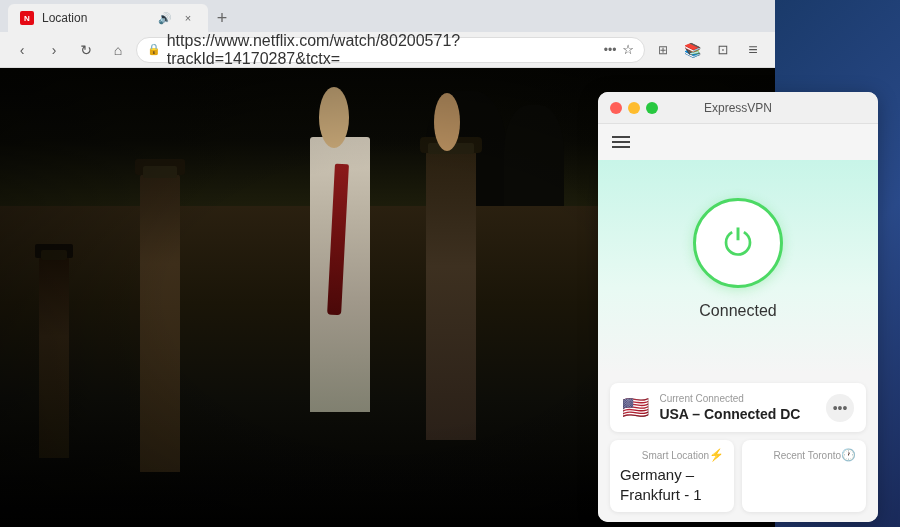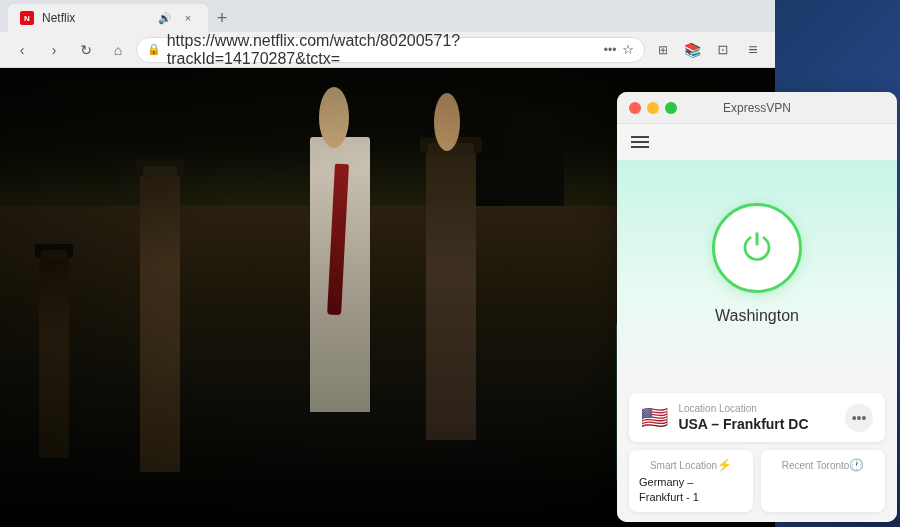--- a/index.html
+++ b/index.html
@@ -117,21 +117,21 @@
       position: relative;
       overflow: hidden;
     }
 
     
     .vpn-panel {
       width: 280px;
       height: 430px;
       position: absolute;
       top: 92px;
-      right: 3px;
+      right: 22px;
       background: #f5f5f5;
       border-radius: 10px;
       box-shadow: 0 4px 20px rgba(0,0,0,0.3);
       overflow: hidden;
       display: flex;
       flex-direction: column;
     }
     .vpn-titlebar {
       height: 32px;
       background: #f0f0f0;
@@ -257,24 +257,24 @@
       border-radius: 8px;
       padding: 8px 10px;
       box-shadow: 0 1px 4px rgba(0,0,0,0.08);
     }
     .location-small-label {
       font-size: 10px;
       color: #999;
       margin-bottom: 3px;
       display: flex;
       align-items: center;
-      justify-content: center;
+      justify-content: flex-end;
     }
     .location-small-name {
-      font-size: 11px;
+      font-size: 15px;
       color: #222;
       font-weight: 500;
       line-height: 1.3;
     }
     .bolt-icon { color: #f0a500; font-size: 12px; }
     .clock-icon { color: #999; font-size: 12px; }
 
     
     .right-bg {
       position: absolute;
@@ -297,21 +297,21 @@
   <div class="right-top-sky"></div>
 </div>
 
 <div class="browser-window">
 
   <div class="tab-bar">
     <div class="tab">
       <div class="tab-favicon">
         <span>N</span>
       </div>
-      <span class="tab-title">Netflix</span>
+      <span class="tab-title">Location</span>
       <div class="tab-audio">🔊</div>
       <div class="tab-close">×</div>
     </div>
     <div class="new-tab-btn">+</div>
   </div>
 
   <div class="nav-bar">
     <div class="nav-btn">‹</div>
     <div class="nav-btn">›</div>
     <div class="nav-btn">↻</div>
@@ -399,30 +399,30 @@
         <span></span>
         <span></span>
         <span></span>
       </div>
     </div>
 
     <div class="vpn-connected-area">
       <div class="power-btn-outer">
         <span class="power-icon">⏻</span>
       </div>
-      <div class="connected-text">Washington</div>
+      <div class="connected-text">Connected</div>
     </div>
 
     <div class="vpn-location-section">
 
       <div class="current-location-card">
         <span class="flag-icon">🇺🇸</span>
         <div class="location-info">
-          <div class="location-label">Location Location</div>
-          <div class="location-name">USA – Frankfurt DC</div>
+          <div class="location-label">Current Connected</div>
+          <div class="location-name">USA – Connected DC</div>
         </div>
         <div class="more-btn">•••</div>
       </div>
 
       <div class="location-row">
 
         <div class="location-small-card">
           <div class="location-small-label">
             <span>Smart Location</span>
             <span class="bolt-icon">⚡</span>

